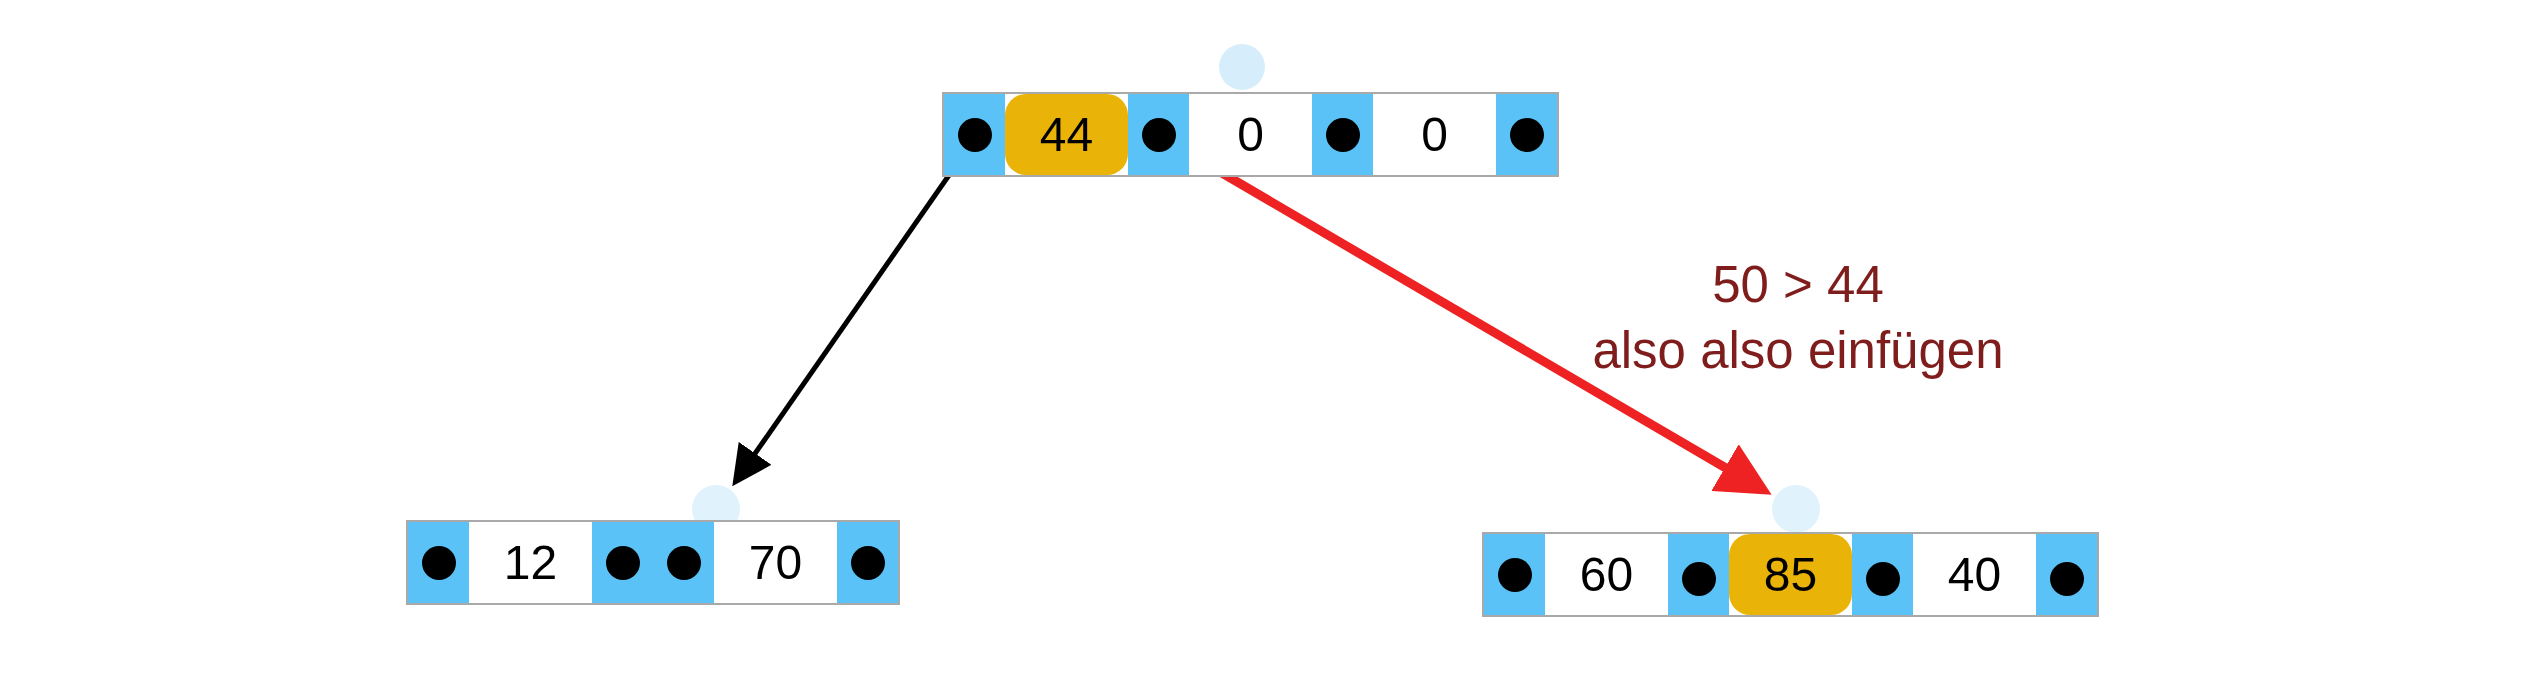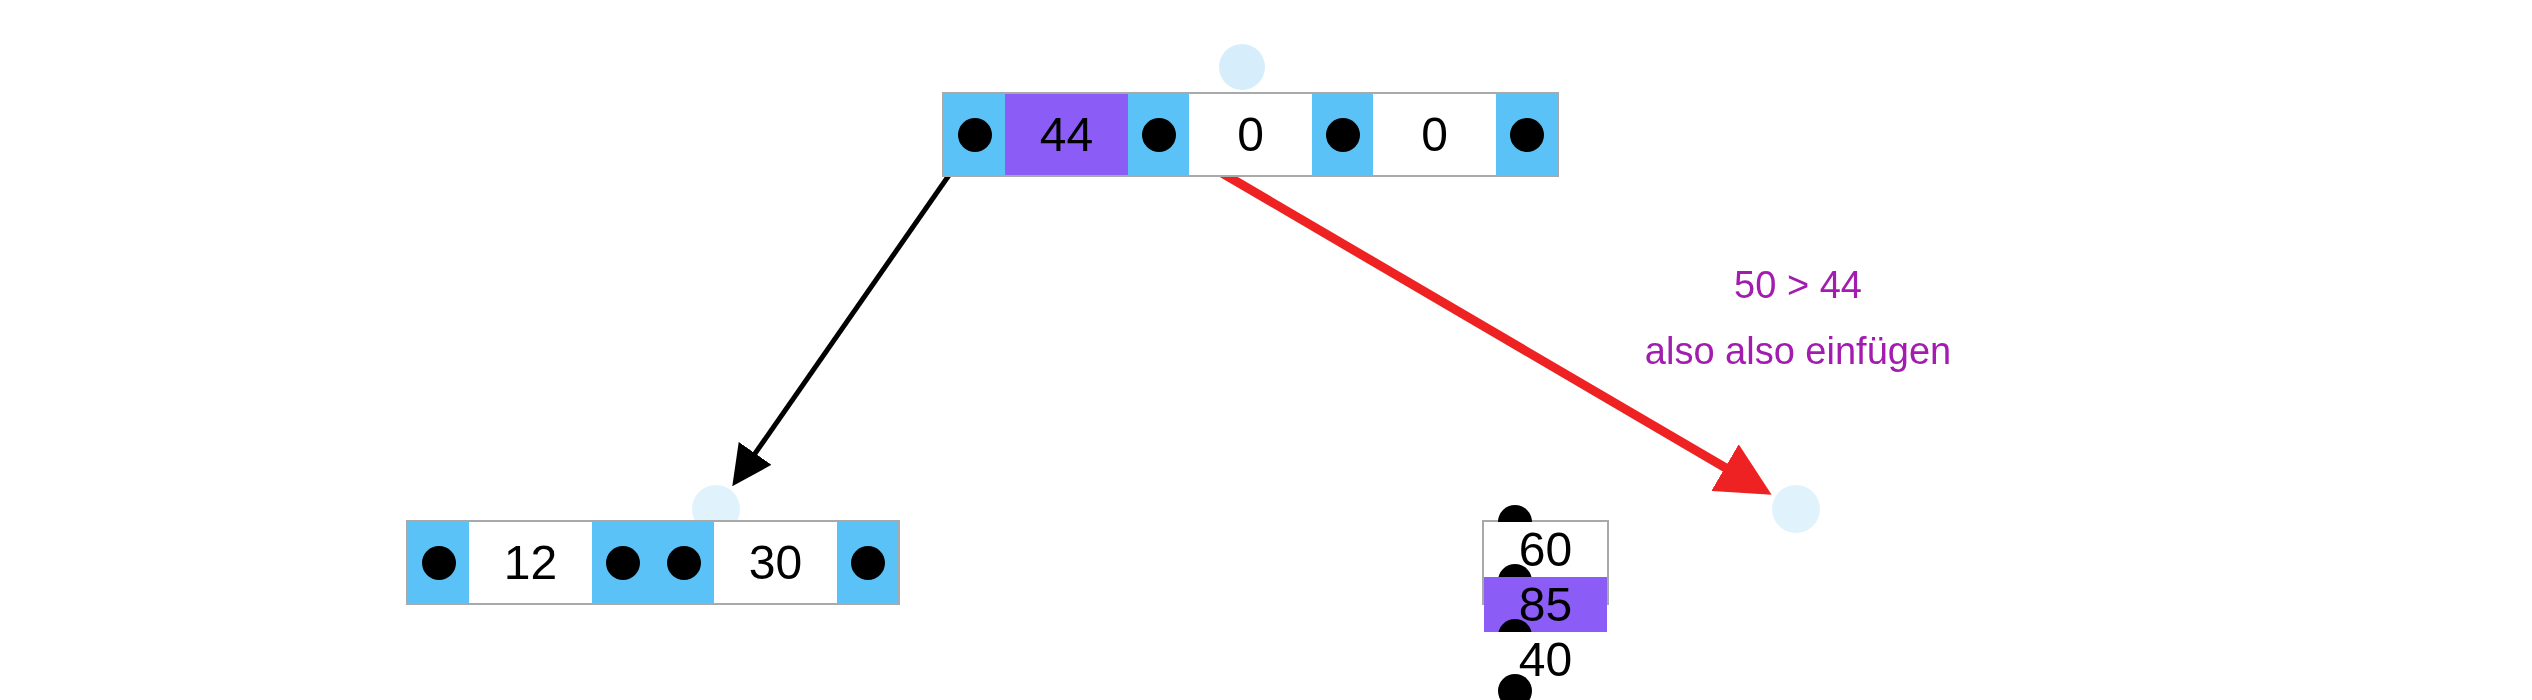--- a/index.html
+++ b/index.html
@@ -5,24 +5,24 @@
   html, body { margin: 0; padding: 0; background: #ffffff; }
   body { width: 2532px; height: 700px; position: relative; overflow: hidden;
          font-family: "Liberation Sans", "DejaVu Sans", sans-serif; }
   #canvas { position: absolute; left: 0; top: 0; width: 2532px; height: 700px; }
   .node { position: absolute; height: 85px; display: flex; box-sizing: border-box;
           border: 2px solid #a9a9a9; }
   .cell { height: 100%; box-sizing: border-box; display: flex; align-items: center;
           justify-content: center; position: relative; }
   .ptr { width: 61px; background: #5bc2f7; }
   .key { width: 123px; background: #ffffff; font-size: 48px; color: #000; }
-  .key.hl { background: #8b5cf6; }
+  .key.hl { background: #eab308; border-radius: 21px; }
   .dot { width: 34px; height: 34px; border-radius: 50%; background: #000; position: absolute; left: 14px; }
   .insert-marker { position: absolute; border-radius: 50%; }
-  .annot { position: absolute; text-align: center; color: #a21caf; font-size: 38px; line-height: 66px; width: 460px; }
+  .annot { position: absolute; text-align: center; color: #7f1d1d; font-size: 51px; line-height: 66px; width: 460px; }
   svg.overlay { position: absolute; left: 0; top: 0; }
 </style>
 </head>
 <body>
 
 <div id="canvas">
 
   <svg class="overlay" width="2532" height="700">
     <defs>
       <marker id="arrow-black" markerWidth="8" markerHeight="8" refX="6" refY="4" orient="auto" markerUnits="strokeWidth">
@@ -71,28 +71,28 @@
     <div class="cell key">
         <span>12</span>
       </div>
     <div class="cell ptr">
         <span class="dot"></span>
       </div>
     <div class="cell ptr">
         <span class="dot"></span>
       </div>
     <div class="cell key">
-        <span>30</span>
+        <span>70</span>
       </div>
     <div class="cell ptr">
         <span class="dot"></span>
       </div>
   </div>
 
-  <div class="node" style="left:1482px; top:520px;flex-direction:column;">
+  <div class="node" style="left:1482px; top:532px;">
     <div class="cell ptr">
         <span class="dot"></span>
       </div>
     <div class="cell key">
         <span>60</span>
       </div>
     <div class="cell ptr">
         <span class="dot" style="margin-top:8px;"></span>
       </div>
     <div class="cell key hl">

